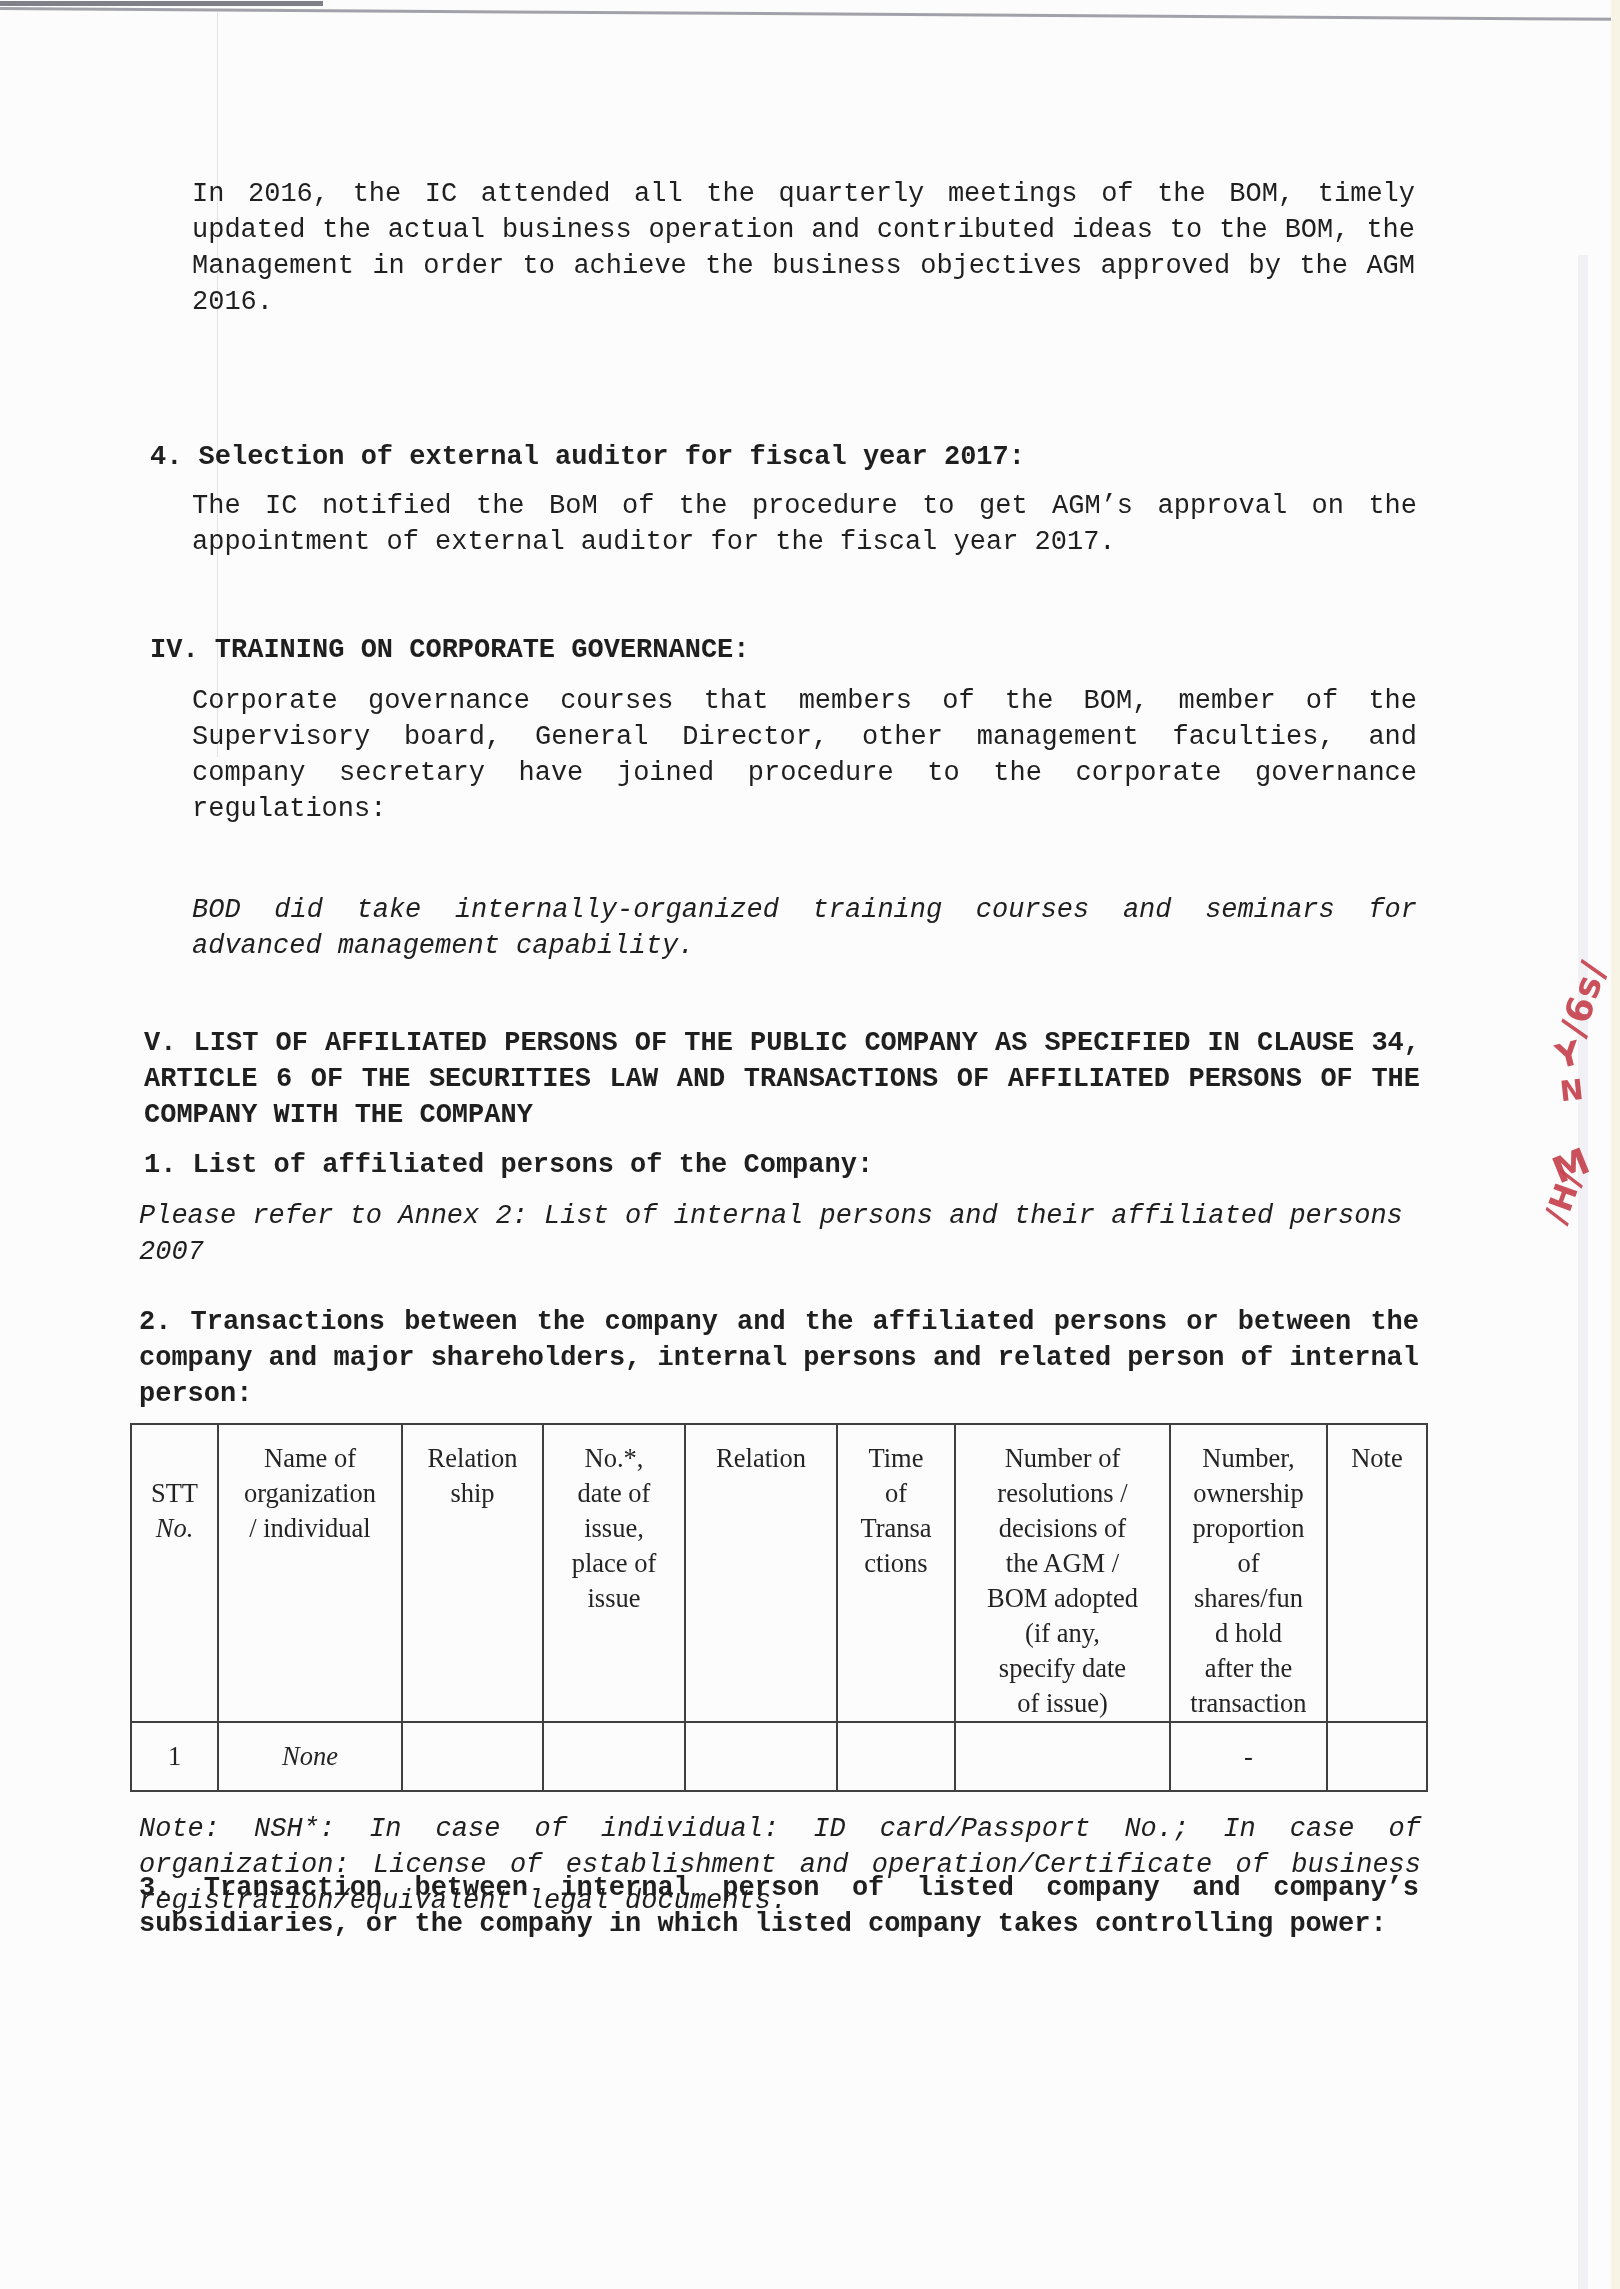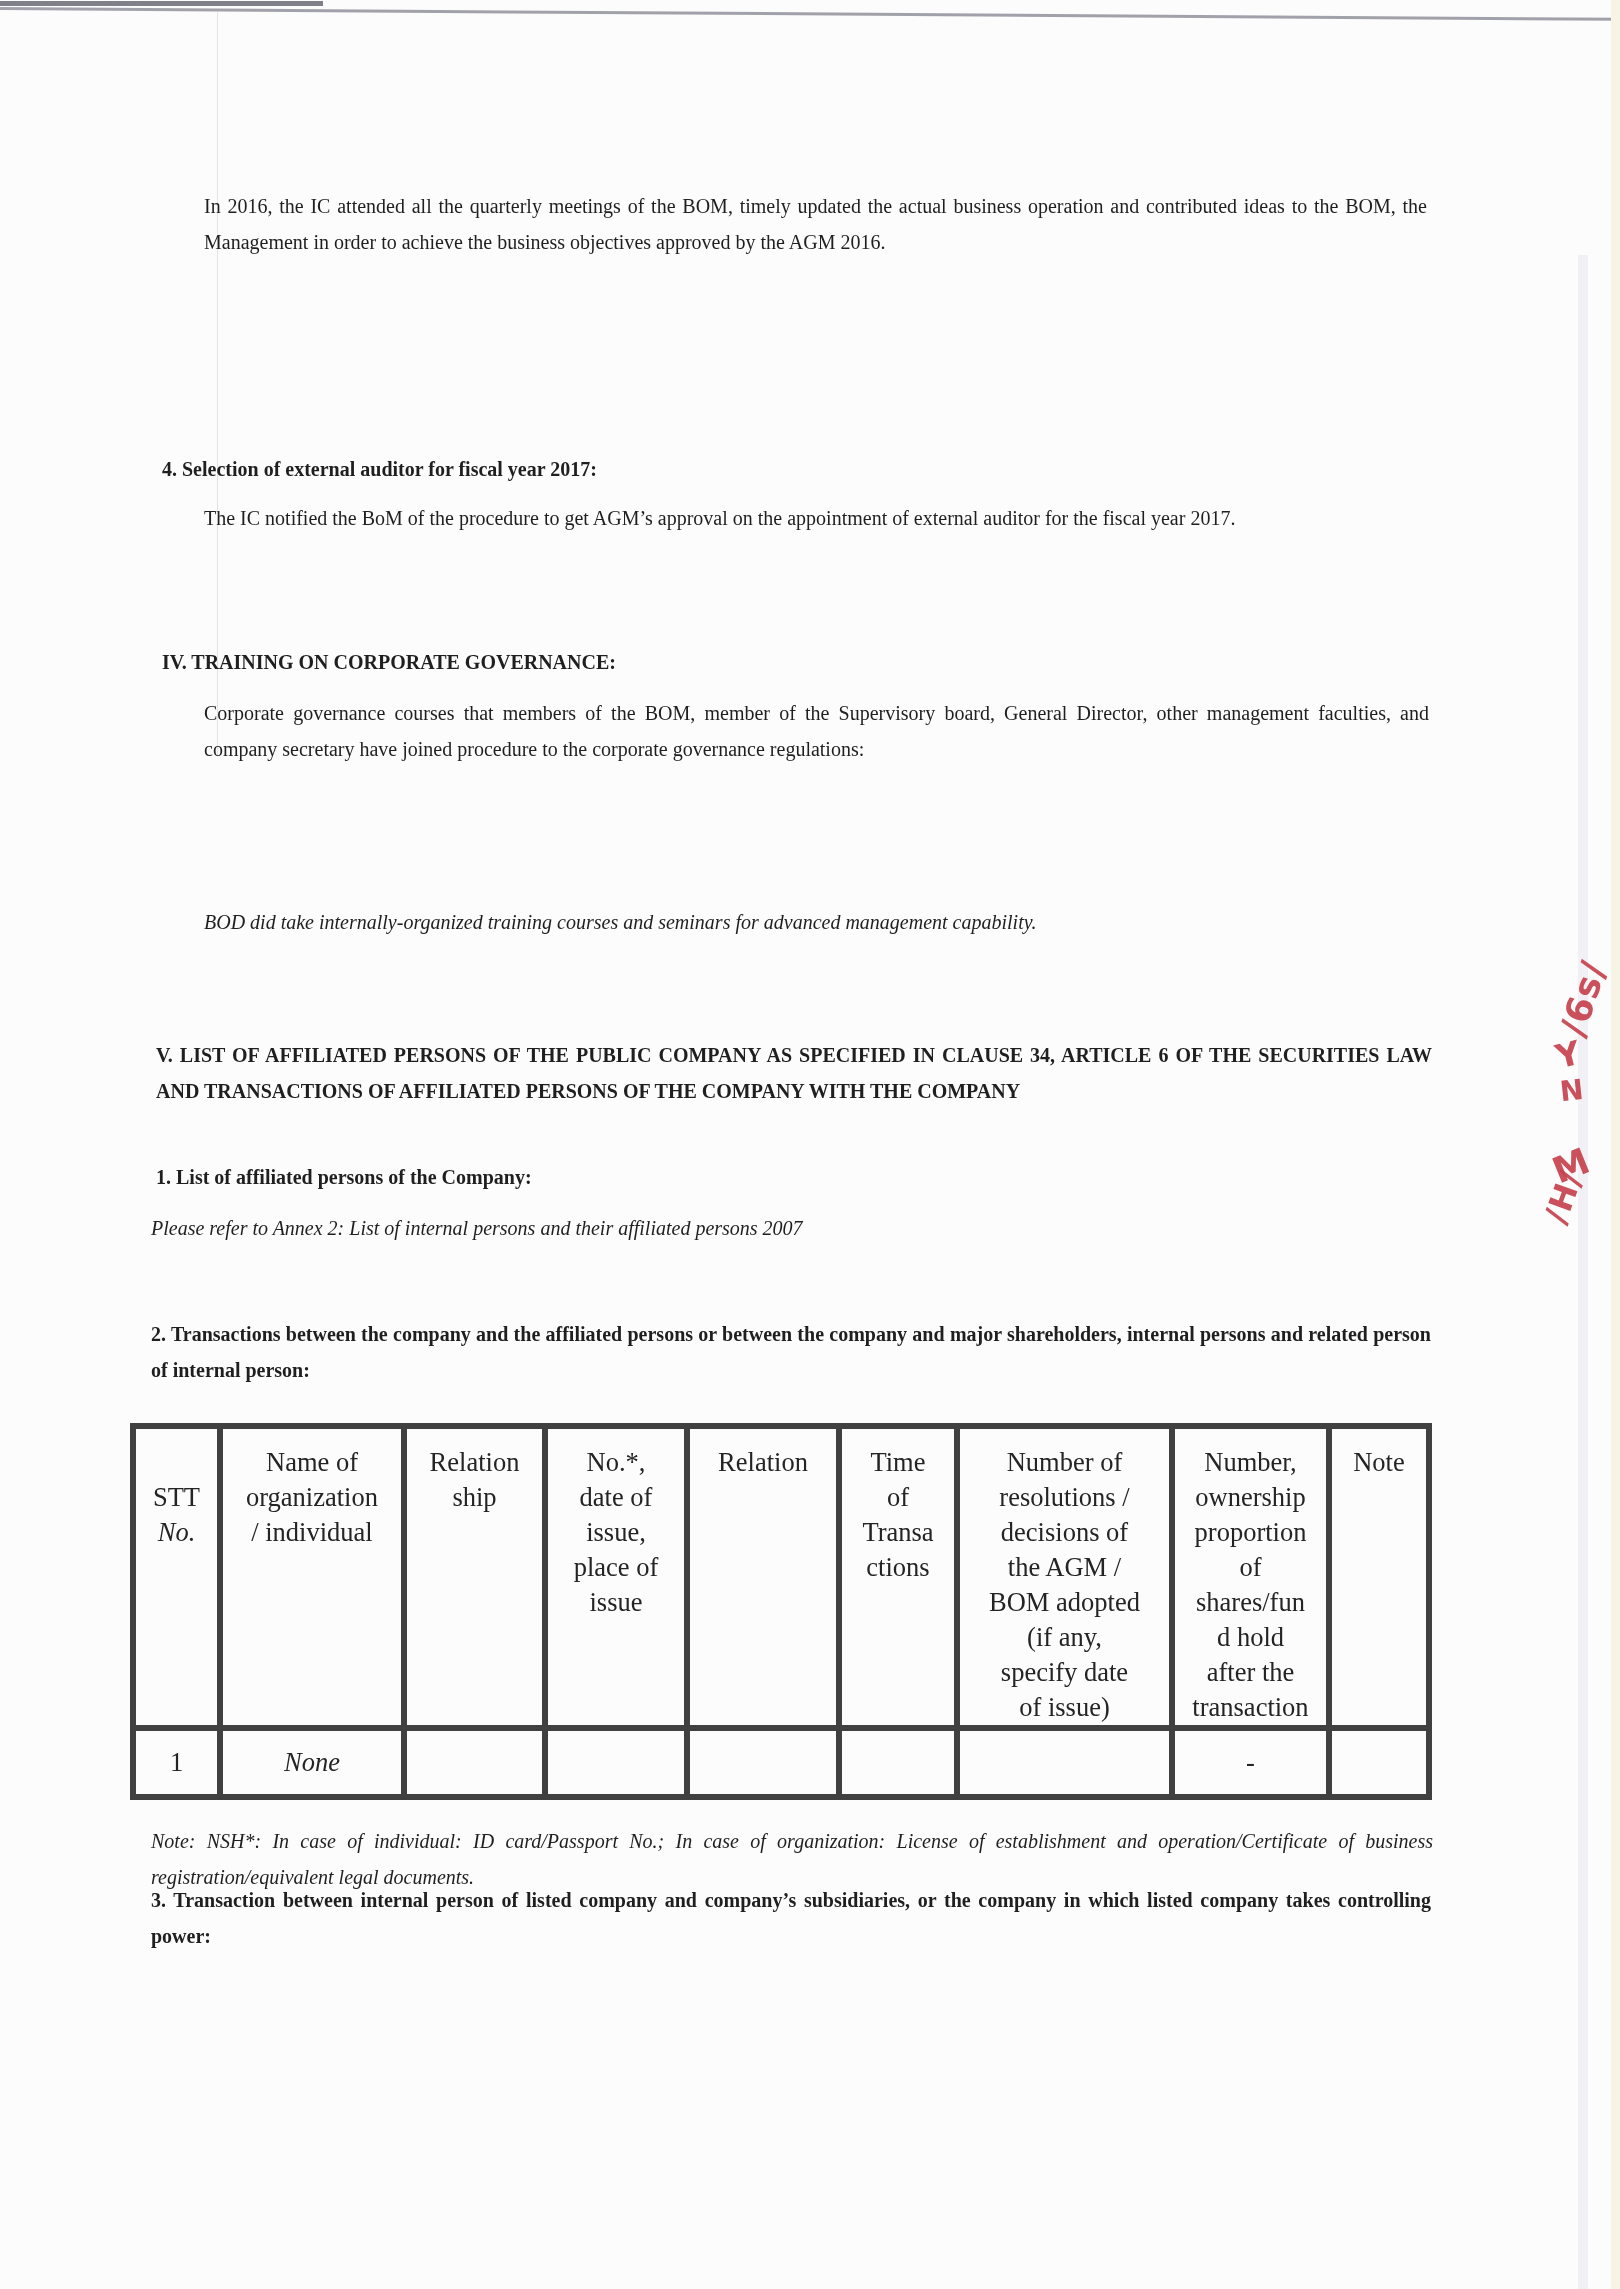--- a/index.html
+++ b/index.html
@@ -30,21 +30,21 @@
   .scan-right-band {
     position:absolute; left:1578px; top:255px; width:9.8px; height:2035px;
     background:#ededf2; opacity:.8;
   }
   .scan-right-cream {
     position:absolute; left:1611px; top:0; width:8.8px; height:2290px;
     background:#f7f4e6;
   }
 
   
-  .blk { position:absolute; margin:12px; font-size:20px; line-height:36px; }
+  .blk { position:absolute; margin:0; font-size:27px; line-height:36px;font-family:Liberation Mono, monospace; }
   .just { text-align:justify; }
   .bold { font-weight:bold; }
   .ital { font-style:italic; }
 
   .p-intro   { left:192px; top:176px;  width:1223px; }
   .h-sec4    { left:150px; top:439px;  width:1274px; }
   .p-sec4    { left:192px; top:488px;  width:1225px; }
   .h-iv      { left:150px; top:632px;  width:1274px; }
   .p-iv      { left:192px; top:683px;  width:1225px; }
   .p-iv-it1  { left:192px; top:806px;  width:1225px; }
@@ -55,21 +55,21 @@
   .h-sub2    { left:139px; top:1304px; width:1280px; }
   .p-note    { left:139px; top:1811px; width:1282px; }
   .h-sub3    { left:139px; top:1870px; width:1280px; }
 
   
   .tbl {
     position:absolute; left:130px; top:1423px; width:1296px;
     border-collapse:collapse; table-layout:fixed;
     font-size:26.5px; color:#242424;
   }
-  .tbl th, .tbl td { border:6px solid #404040; padding:0 4px; }
+  .tbl th, .tbl td { border:2px solid #404040; padding:0 4px; }
   .tbl thead tr { height:297px; }
   .tbl th {
     font-weight:normal; vertical-align:top; text-align:center;
     padding-top:15.7px; white-space:pre-line; line-height:35px;
   }
   .tbl tbody tr { height:69px; }
   .tbl td { text-align:center; vertical-align:middle; }
   .cell-name { font-style:italic;margin-left:17px; }
   .stt-sub { font-style:italic; display:block; }
 

